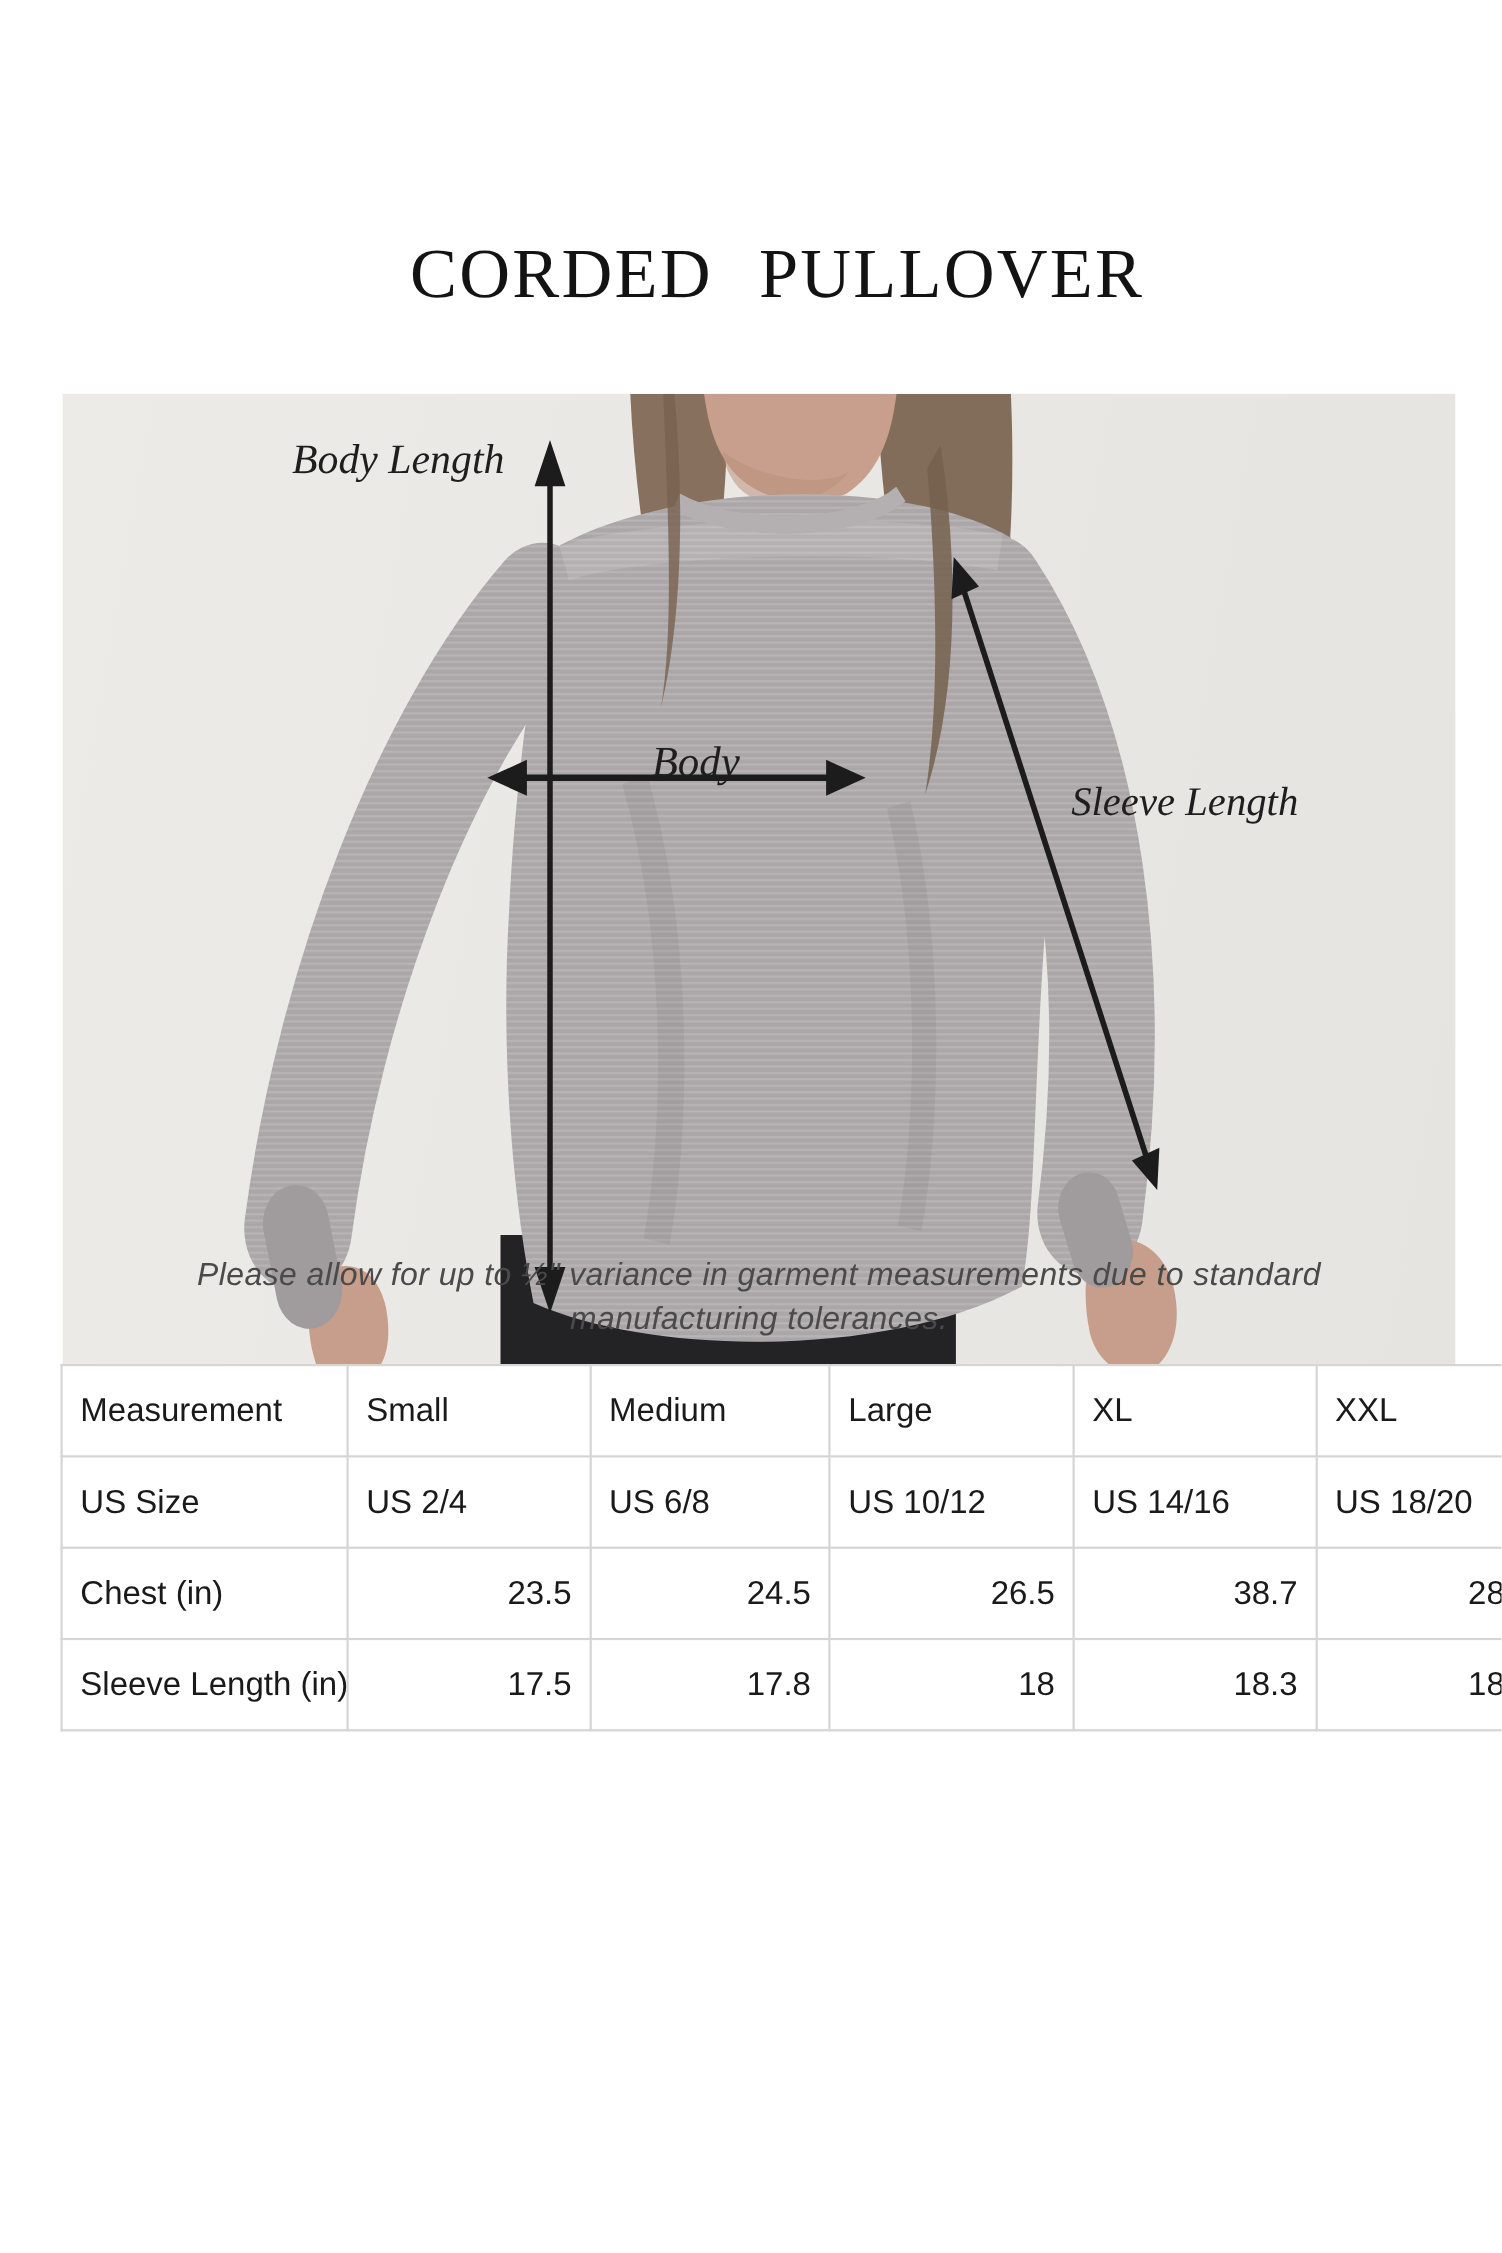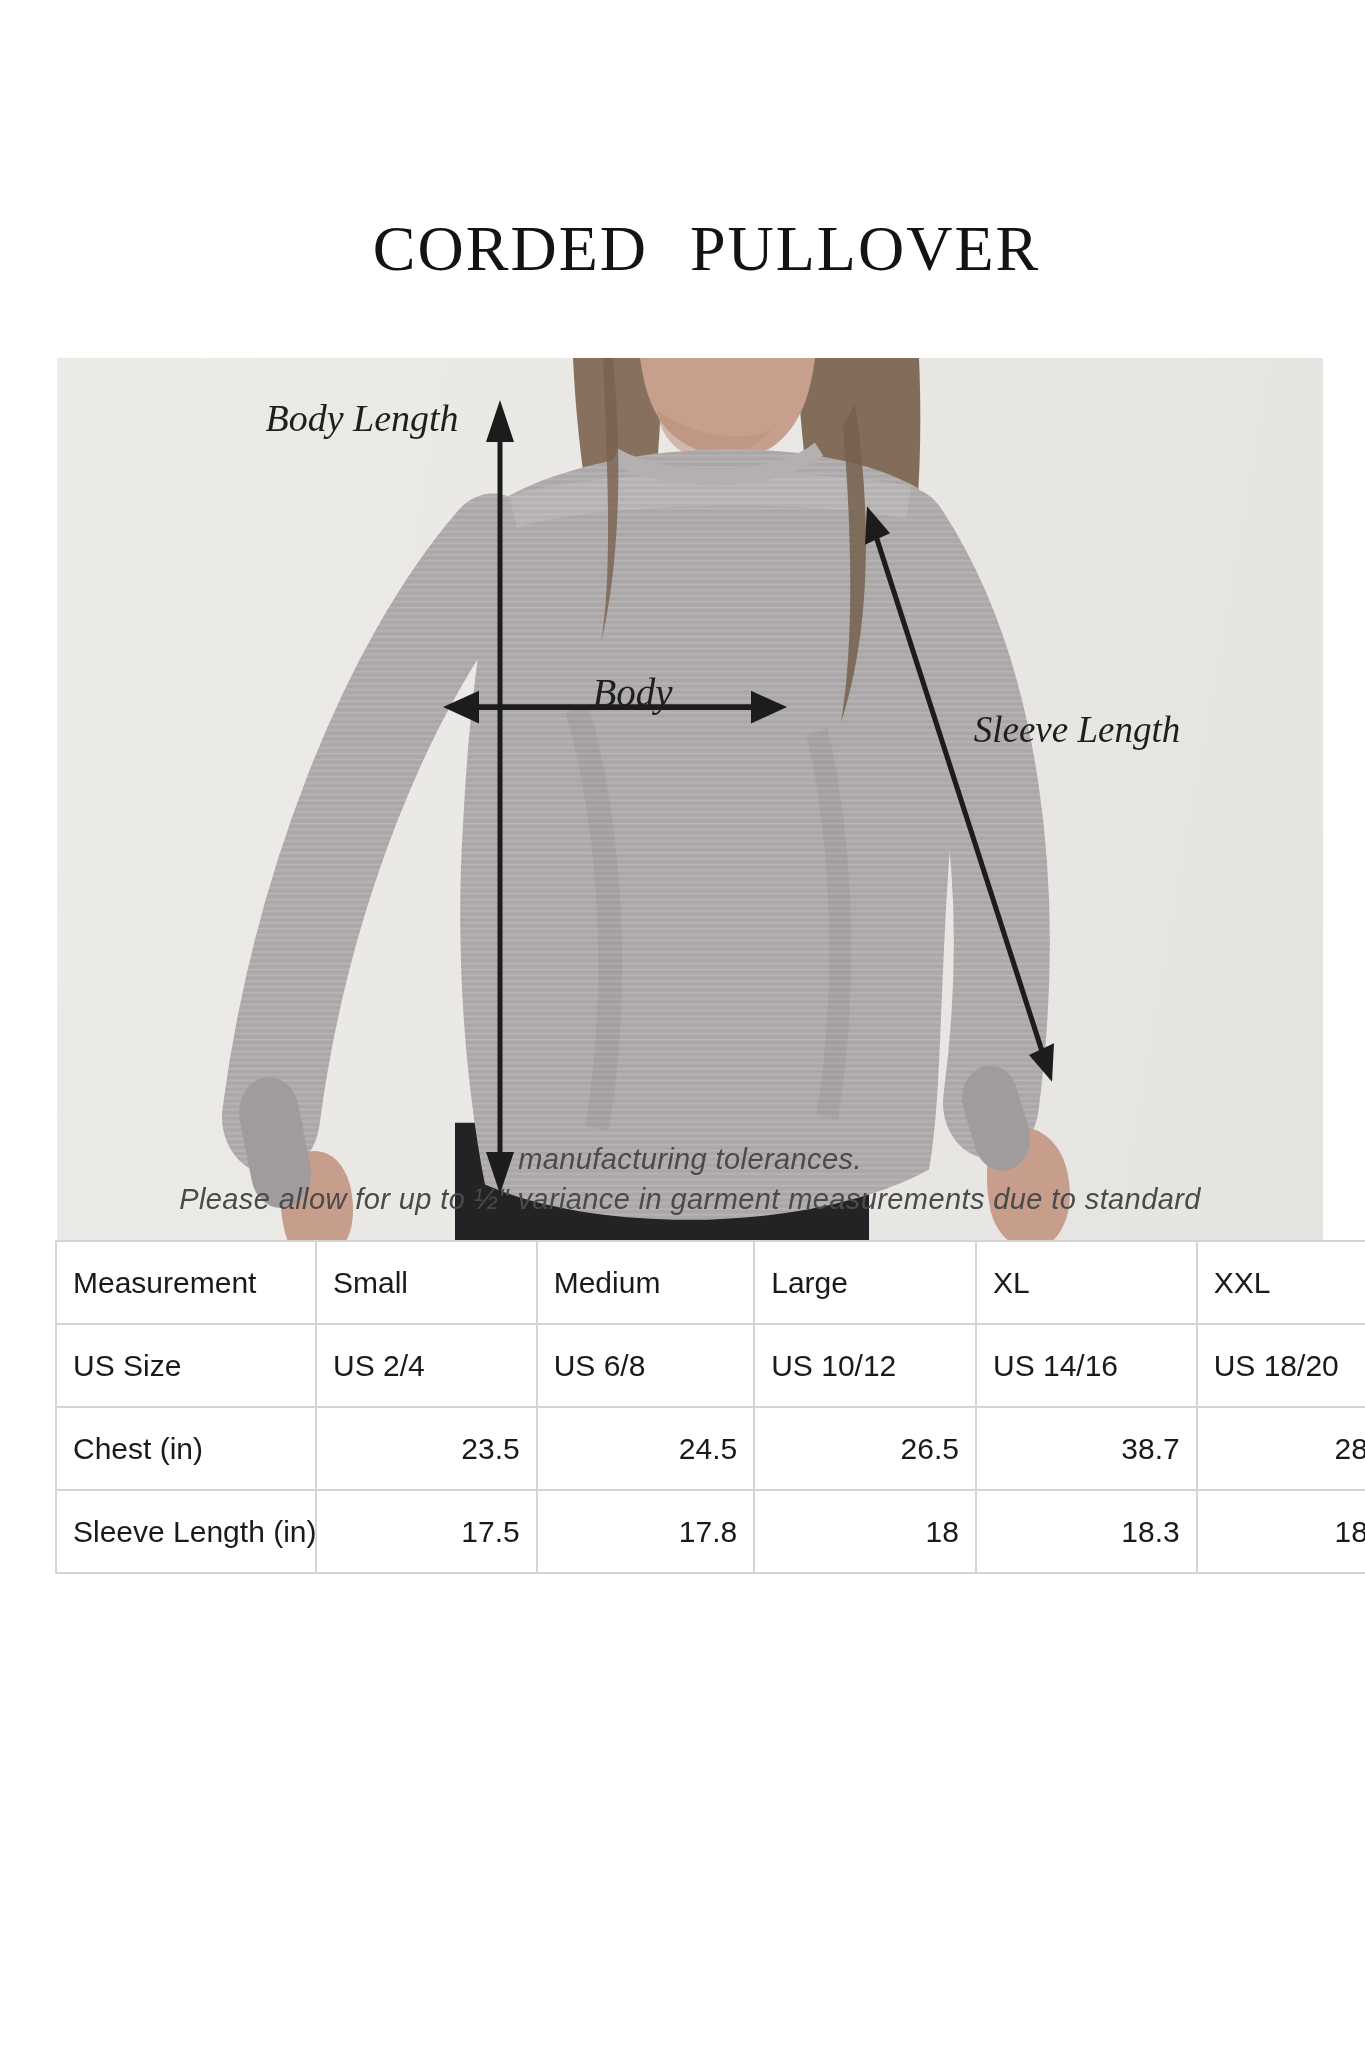--- a/index.html
+++ b/index.html
@@ -107,22 +107,22 @@
       <polygon stroke="none" points="995,620 997,587 972,597"></polygon>
     </g>
   </svg>
 
   <div class="diagram-label" id="label-body-length">Body Length</div>
   <div class="diagram-label" id="label-chest">Body</div>
   <div class="diagram-label" id="label-sleeve-length">Sleeve Length</div>
 </div>
 
 <div class="disclaimer">
+  <div>Please allow for up to ½" variance in garment measurements due to standard</div>
   <div>manufacturing tolerances.</div>
-  <div>Please allow for up to ½" variance in garment measurements due to standard</div>
 </div>
 
 <div class="size-table-wrap">
   <table class="size-table">
     <colgroup>
       <col style="width:245px">
         <col style="width:208px">
         <col style="width:205px">
       <col style="width:209px">
         <col style="width:208px">

